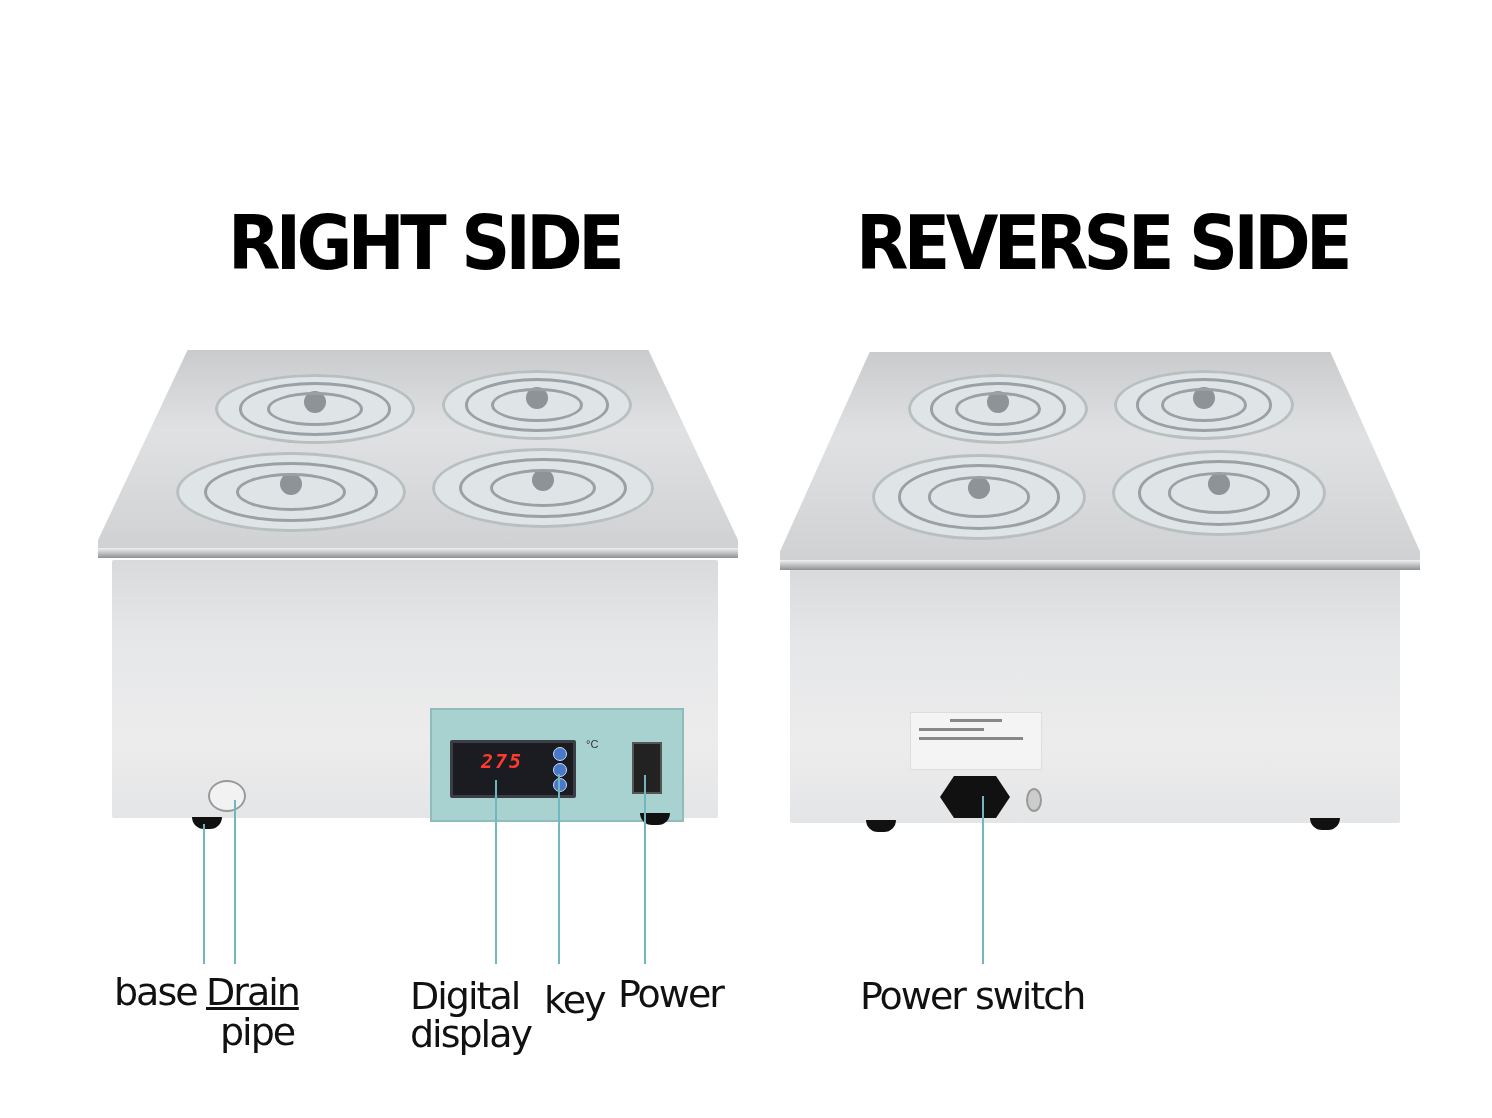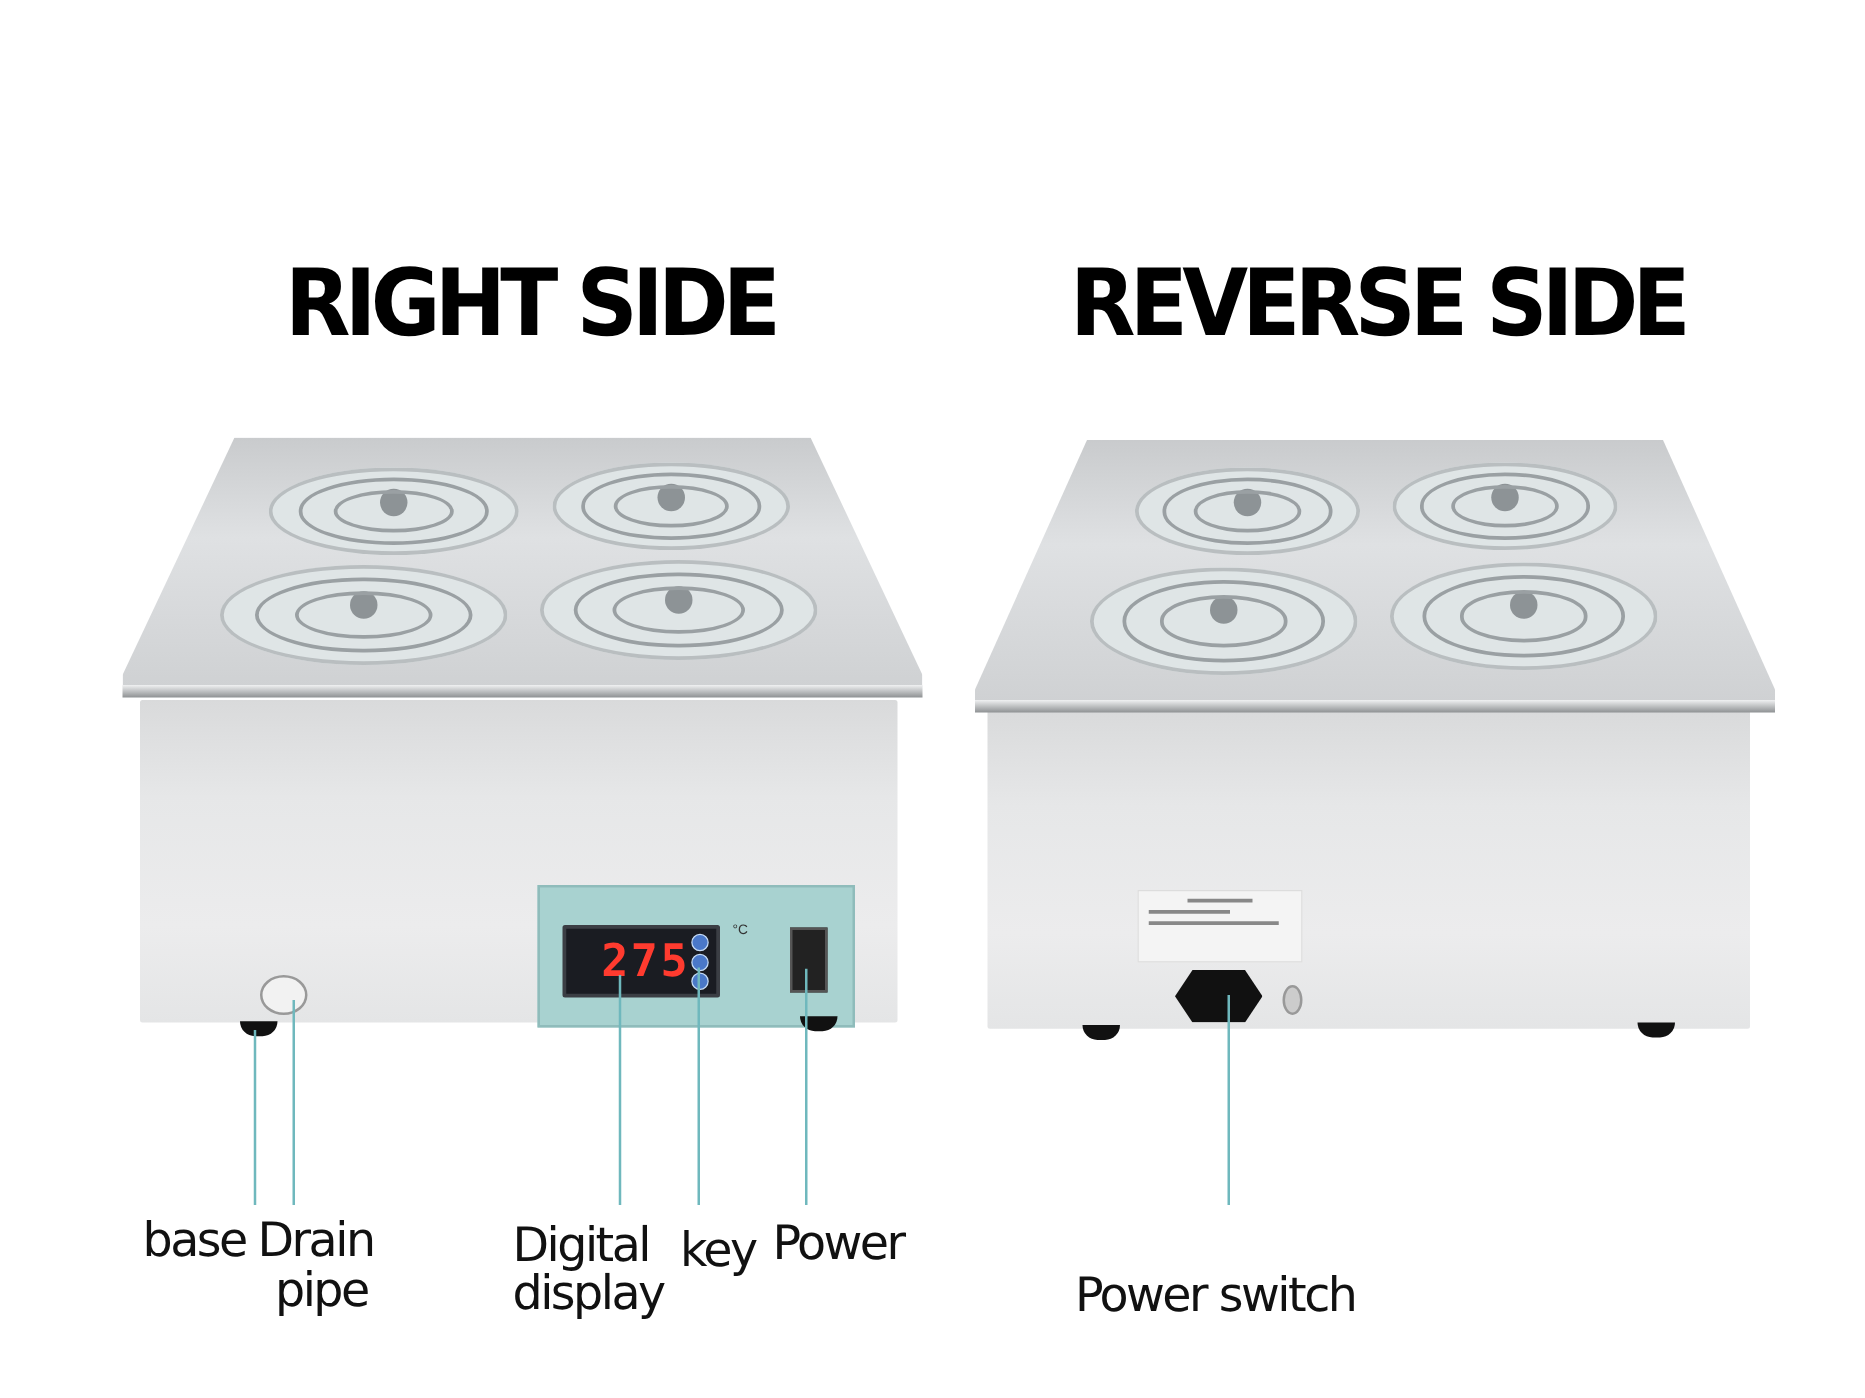--- a/index.html
+++ b/index.html
@@ -12,21 +12,21 @@
   .lid{position:absolute;background:linear-gradient(180deg,#c9cbcd,#dfe1e3 40%,#cfd1d3);clip-path:polygon(14% 0,86% 0,100% 95%,100% 100%,0 100%,0 95%);}
   .lid-rim{position:absolute;height:10px;background:linear-gradient(180deg,#f0f1f2,#8e9193);}
   .ring{position:absolute;border-radius:50%;background:#dfe5e6;box-shadow:inset 0 0 0 3px #b9bec0;}
   .ring::before,.ring::after{content:"";position:absolute;border-radius:50%;border:3px solid #9aa0a3;}
   .ring::before{left:12%;top:12%;right:12%;bottom:12%;}
   .ring::after{left:26%;top:26%;right:26%;bottom:26%;}
   .knob{position:absolute;width:22px;height:22px;border-radius:50%;background:#8d9396;left:50%;top:40%;transform:translate(-50%,-50%);}
   .foot{position:absolute;width:30px;height:12px;background:#111;border-radius:0 0 14px 14px;}
   .panel{position:absolute;background:#a8d2d0;border:2px solid #8fbcbb;}
   .display{position:absolute;background:#1a1c22;border:3px solid #3b3e44;border-radius:2px;}
-  .digits{position:absolute;color:#ff3b2f;font-family:"DejaVu Sans Mono",monospace;font-weight:bold;font-size:36px;letter-spacing:2px;}
+  .digits{position:absolute;color:#ff3b2f;font-family:"DejaVu Sans Mono",monospace;font-weight:bold;font-size:20px;letter-spacing:2px;font-style:italic;}
   .btn{position:absolute;width:12px;height:12px;border-radius:50%;background:#4a78c8;border:1px solid #c6dcf6;}
   .switch{position:absolute;background:#222;border:2px solid #555;}
   .sticker{position:absolute;background:#f4f4f4;border:1px solid #ddd;}
   .sticker-line{height:3px;background:#888;margin:6px 8px;}
   .socket{position:absolute;background:#111;clip-path:polygon(20% 0,80% 0,100% 50%,80% 100%,20% 100%,0 50%);}
   .plug{position:absolute;background:#ccc;border-radius:50%;border:2px solid #999;}
 </style>
 </head>
 <body>
 
@@ -64,21 +64,21 @@
   <div class="foot" style="left:640px;top:813px;"></div>
 
   <div class="leader" style="left:203px;top:824px;height:140px;"></div>
   <div class="leader" style="left:234px;top:800px;height:164px;"></div>
   <div class="leader" style="left:495px;top:780px;height:184px;"></div>
   <div class="leader" style="left:558px;top:774px;height:190px;"></div>
   <div class="leader" style="left:644px;top:775px;height:189px;"></div>
 </div>
 
 <span class="label" style="left:114px;top:972px;">base</span>
-<span class="label" style="left:206px;top:972px;">Drain</span>
+<span class="label" style="left:206px;top:972px;text-decoration:underline;">Drain</span>
 <span class="label" style="left:220px;top:1012px;">pipe</span>
 <span class="label" style="left:410px;top:976px;">Digital</span>
 <span class="label" style="left:410px;top:1014px;">display</span>
 <span class="label" style="left:544px;top:980px;">key</span>
 <span class="label" style="left:618px;top:974px;">Power</span>
 
 <div class="unit">
   <div class="body" style="left:790px;top:568px;width:610px;height:255px;"></div>
   <div class="lid" style="left:780px;top:352px;width:640px;height:210px;"></div>
   <div class="lid-rim" style="left:780px;top:560px;width:640px;"></div>
@@ -101,13 +101,13 @@
     <div class="sticker-line" style="width:80%;"></div>
   </div>
   <div class="socket" style="left:940px;top:776px;width:70px;height:42px;"></div>
   <div class="plug" style="left:1026px;top:788px;width:12px;height:20px;"></div>
   <div class="foot" style="left:866px;top:820px;"></div>
   <div class="foot" style="left:1310px;top:818px;"></div>
 
   <div class="leader" style="left:982px;top:796px;height:168px;"></div>
 </div>
 
-<span class="label" style="left:860px;top:1016px;">Power switch</span>
+<span class="label" style="left:860px;top:976px;">Power switch</span>
 
 </body></html>

